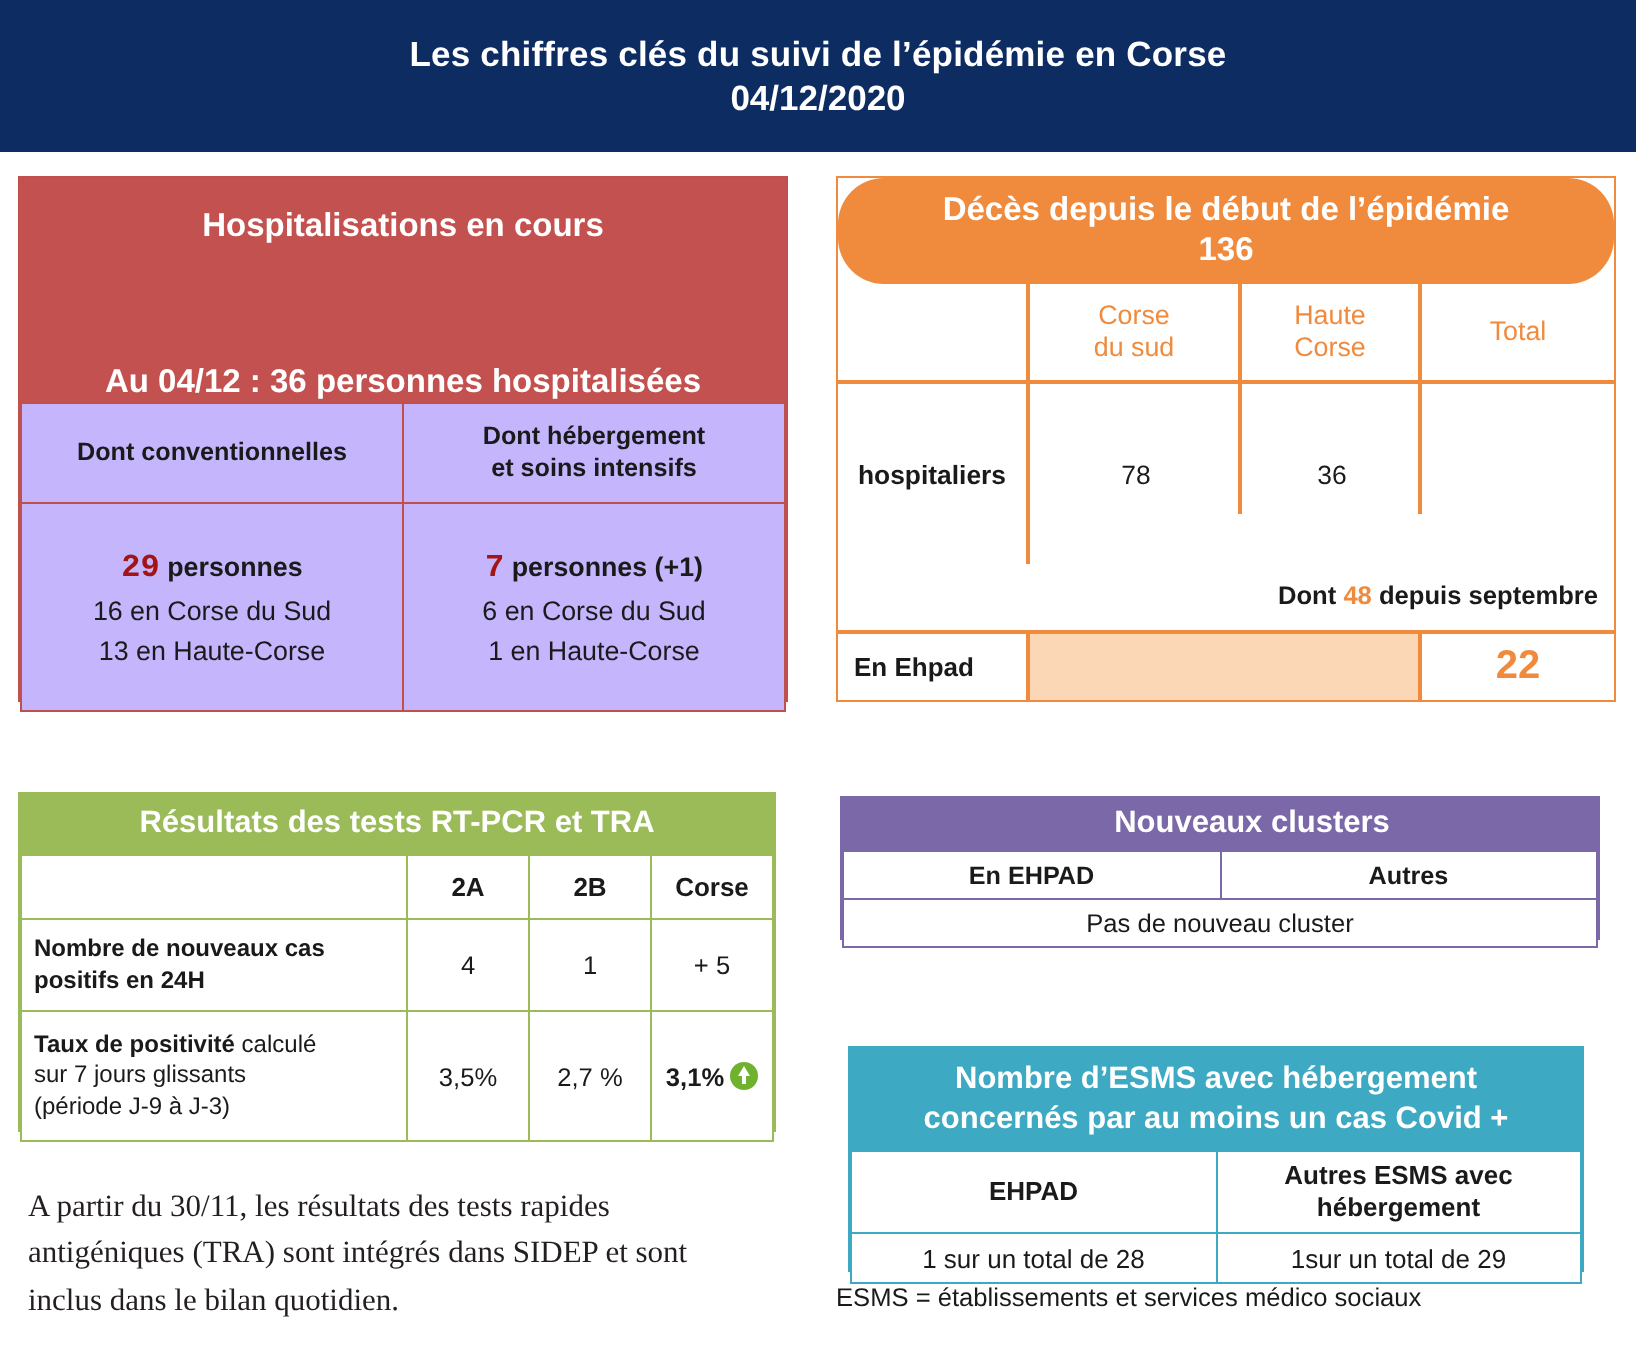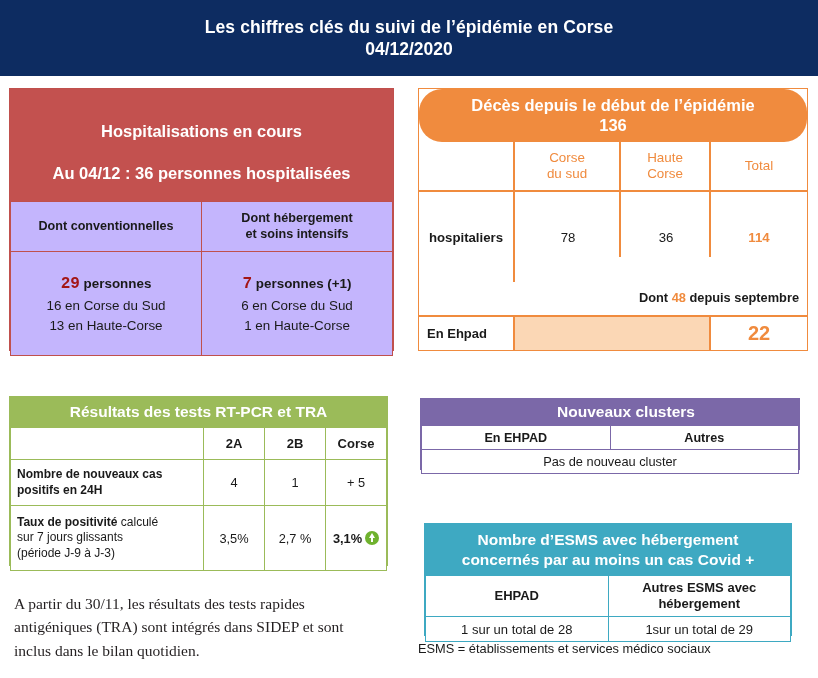--- a/index.html
+++ b/index.html
@@ -30,21 +30,21 @@
   .panel-head{
     color:#fff;font-weight:bold;text-align:center;
     line-height:1.22;box-sizing:border-box;
   }
 
   
   #hosp{left:9px;top:88px;width:385px;height:263px;border:1px solid #C0504D;}
   #hosp .head{
     background:var(--red);height:112px;width:100%;
     display:flex;flex-direction:column;align-items:center;
-    justify-content:center;padding-top:14px;gap:22px;
+    justify-content:space-between;padding-top:14px;gap:22px;
   }
   #hosp .head .t1{font-size:16.5px;}
   #hosp .head .t2{font-size:16.5px;}
   #hosp table{width:100%;border-collapse:collapse;table-layout:fixed;background:#c4b5fd;}
   #hosp td{border:1px solid #C0504D;text-align:center;vertical-align:middle;}
   #hosp .subhead td{height:47px;font-weight:bold;font-size:12.6px;line-height:1.25;}
   #hosp .body td{height:100px;font-size:13.4px;line-height:1.45;padding-top:2px;}
   #hosp .big{color:#A31515;font-weight:bold;font-size:16px;font-family:Liberation Mono, monospace;}
   #hosp .bold{font-weight:bold;}
 
@@ -224,21 +224,20 @@
       </div>
       <div class="c c2">
         <span><span>Haute</span><br><span>Corse</span></span>
       </div>
       <div class="c c3">Total</div>
     </div>
     <div class="datarow">
       <div class="d d0">hospitaliers</div>
       <div class="d d1">78</div>
       <div class="d d2">36</div>
-      <div class="d d3">114</div>
       <div class="sep" style="left:200px"></div>
       <div class="sep" style="left:290px"></div>
     </div>
     <div class="note"><span>Dont </span><b>48</b><span> depuis septembre</span></div>
     <div class="ehpad">
       <div class="e0">En Ehpad</div>
       <div class="e1"></div>
       <div class="e2">22</div>
     </div>
   </div>

